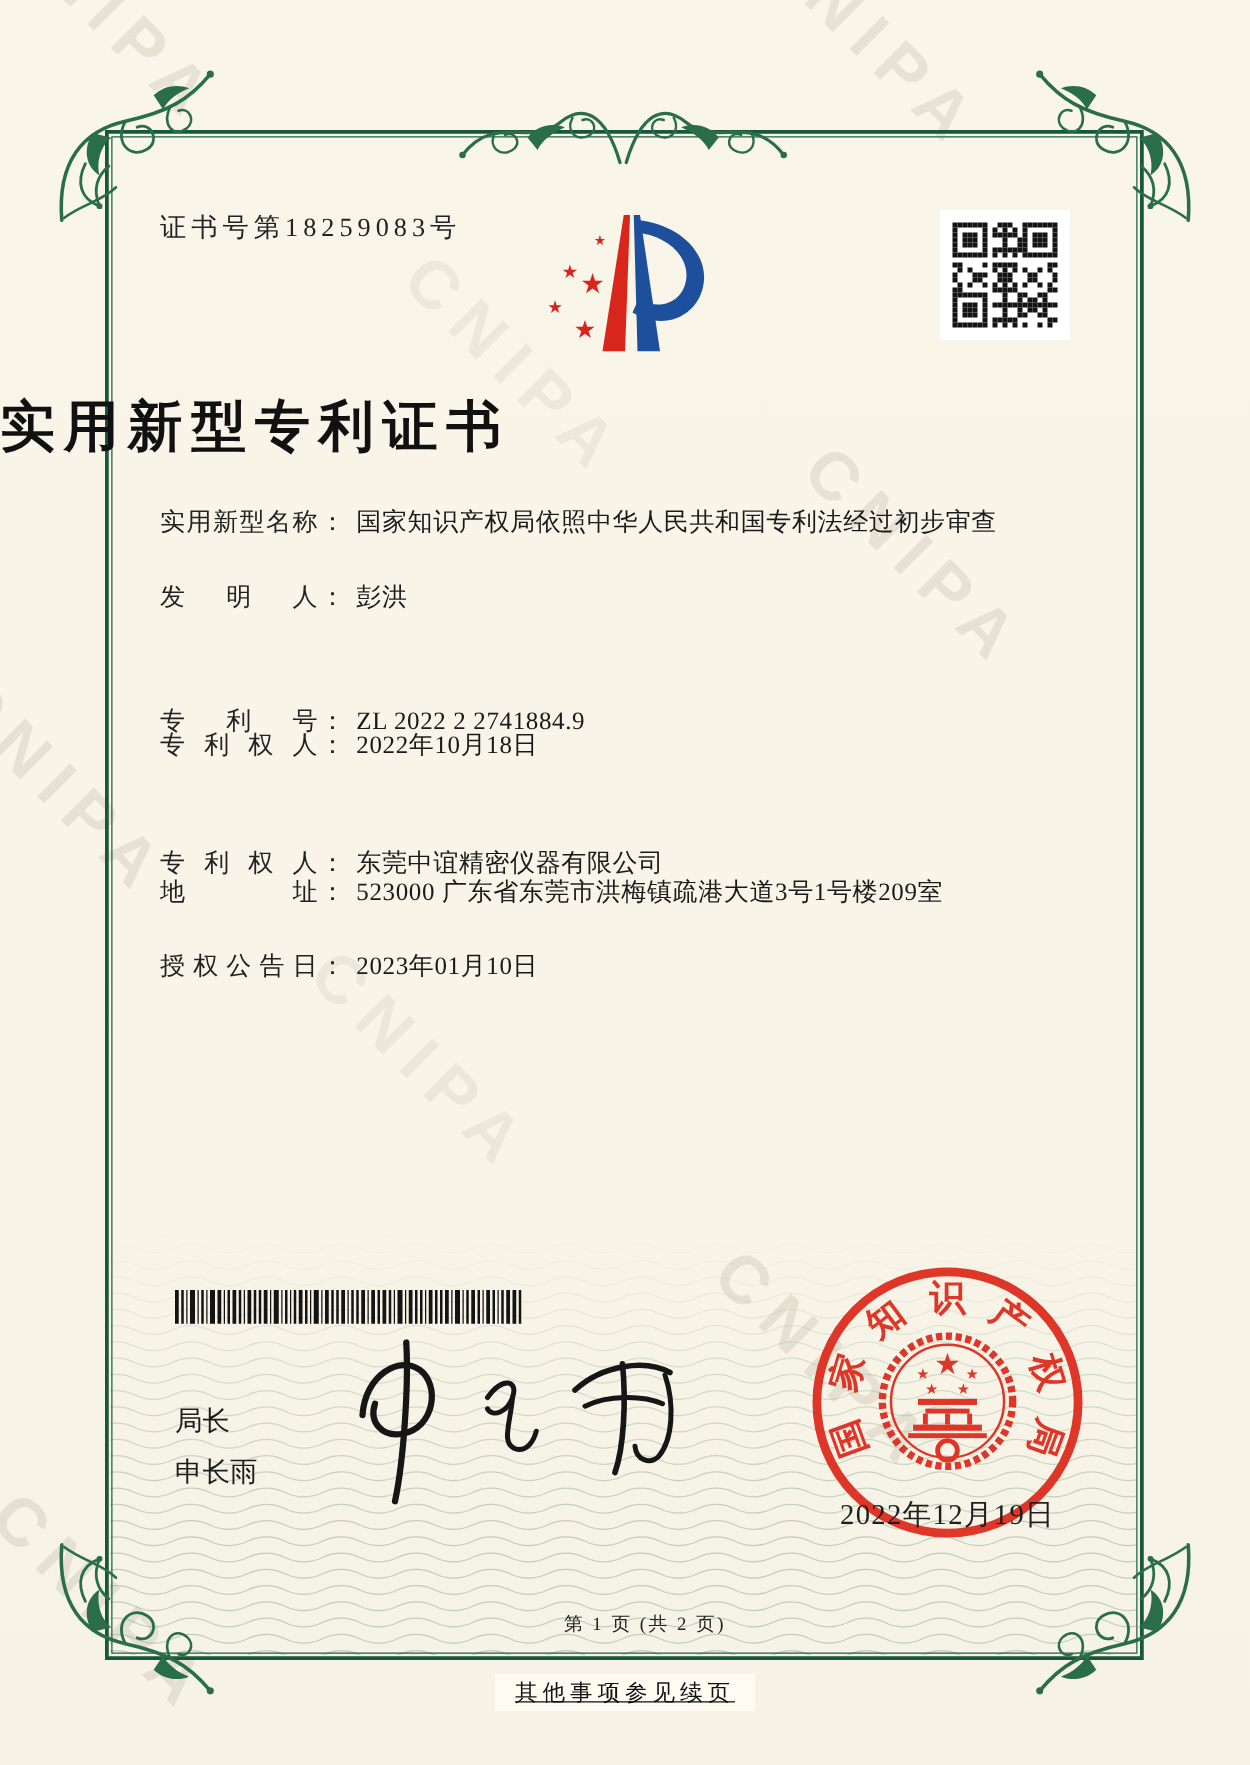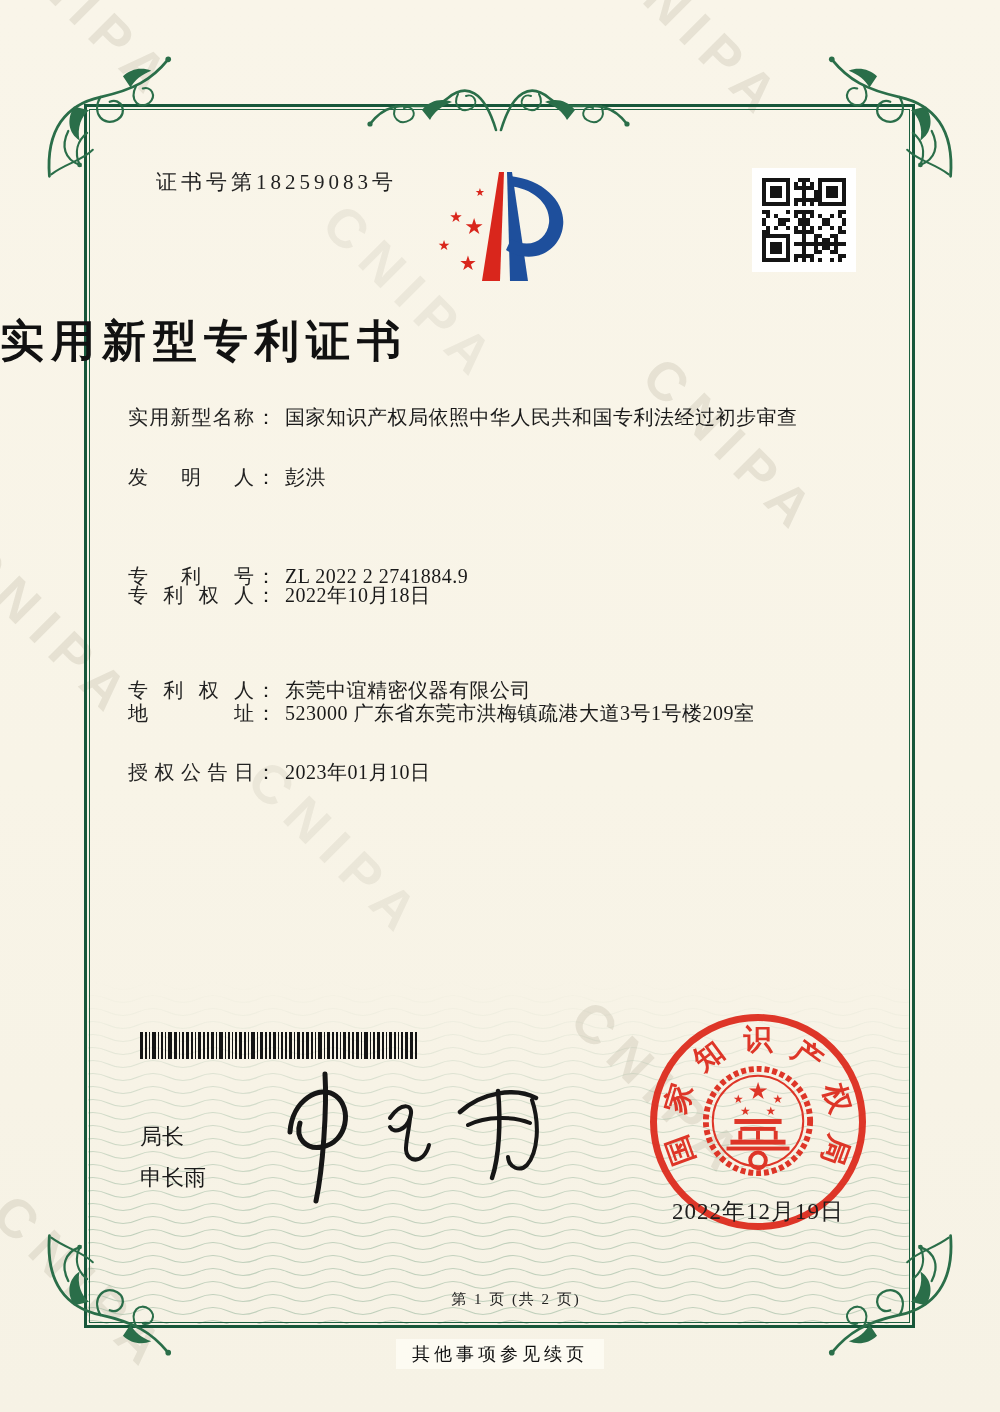--- a/index.html
+++ b/index.html
@@ -32,21 +32,21 @@
     position:absolute;left:88px;top:980px;width:821px;height:344px;overflow:hidden;
     -webkit-mask-image:linear-gradient(to bottom,transparent 0,#000 34%);
     mask-image:linear-gradient(to bottom,transparent 0,#000 34%);
   }
 
   
   .flourish,.swag{position:absolute;pointer-events:none;}
 
   
   .cert-no{
-    position:absolute;left:128px;top:168px;font-size:21px;letter-spacing:4px;color:#222;margin-left:28px;
+    position:absolute;left:128px;top:168px;font-size:21px;letter-spacing:4px;color:#222;
   }
   .qr-box{
     position:absolute;left:752px;top:168px;width:104px;height:104px;background:#fff;
     display:flex;align-items:center;justify-content:center;
   }
   #qr{display:grid;grid-template-columns:repeat(21,4px);grid-auto-rows:4px;}
   #qr .b{background:#141414;}
 
   .title{
     position:absolute;left:0;top:312px;width:100%;text-align:left;
@@ -99,21 +99,21 @@
 
   
   .page-num{
     position:absolute;left:16px;top:1290px;width:100%;text-align:center;
     font-size:15px;letter-spacing:2px;color:#222;
   }
   .note{
     position:absolute;left:0;top:1342px;width:100%;text-align:center;font-size:18px;
     letter-spacing:4px;color:#111;
   }
-  .note span{background:rgba(255,253,246,.75);padding:5px 16px;}
+  .note span{background:rgba(255,253,246,.75);padding:5px 16px;text-decoration:underline;}
 </style>
 </head>
 <body>
 
 <span class="wm" style="left:-25px;top:-20px;">CNIPA</span>
 <span class="wm" style="left:585px;top:0px;">CNIPA</span>
 <span class="wm light" style="left:300px;top:262px;">CNIPA</span>
 <span class="wm" style="left:620px;top:415px;">CNIPA</span>
 <span class="wm" style="left:-65px;top:598px;">CNIPA</span>
 <span class="wm light" style="left:225px;top:818px;">CNIPA</span>

